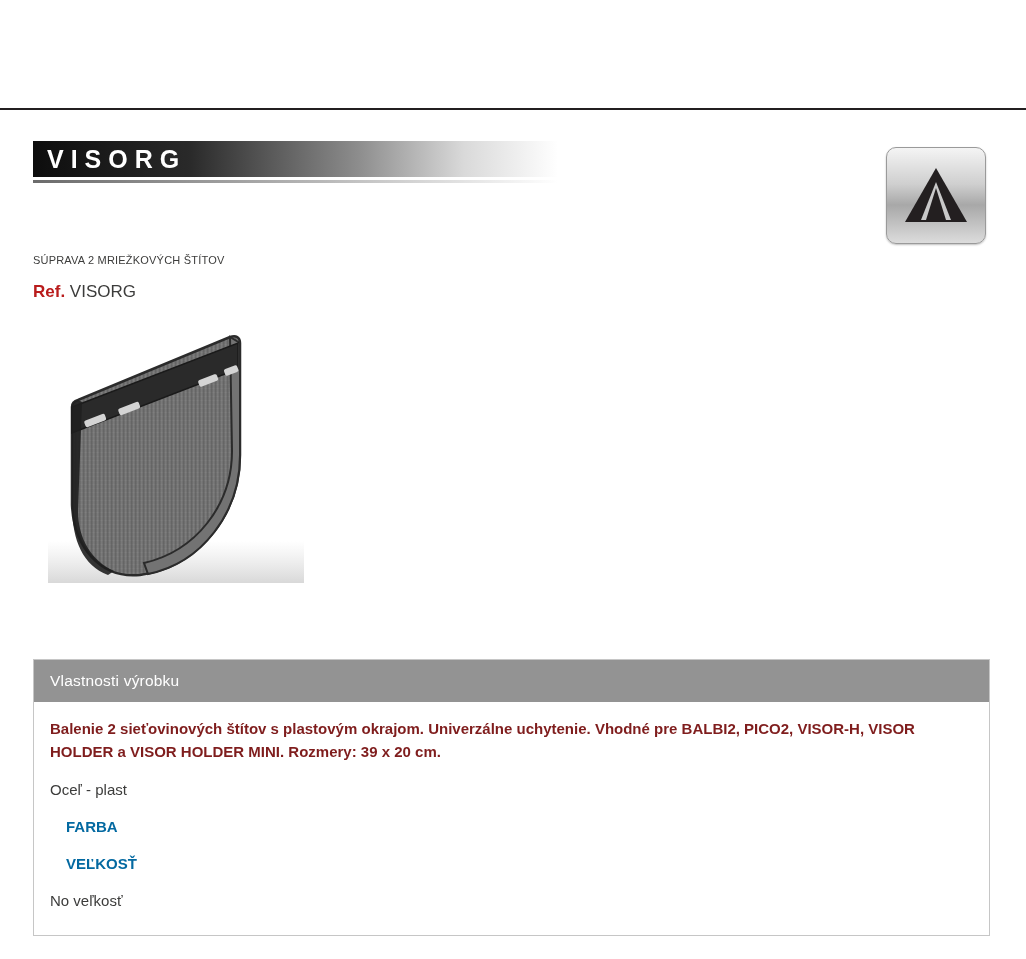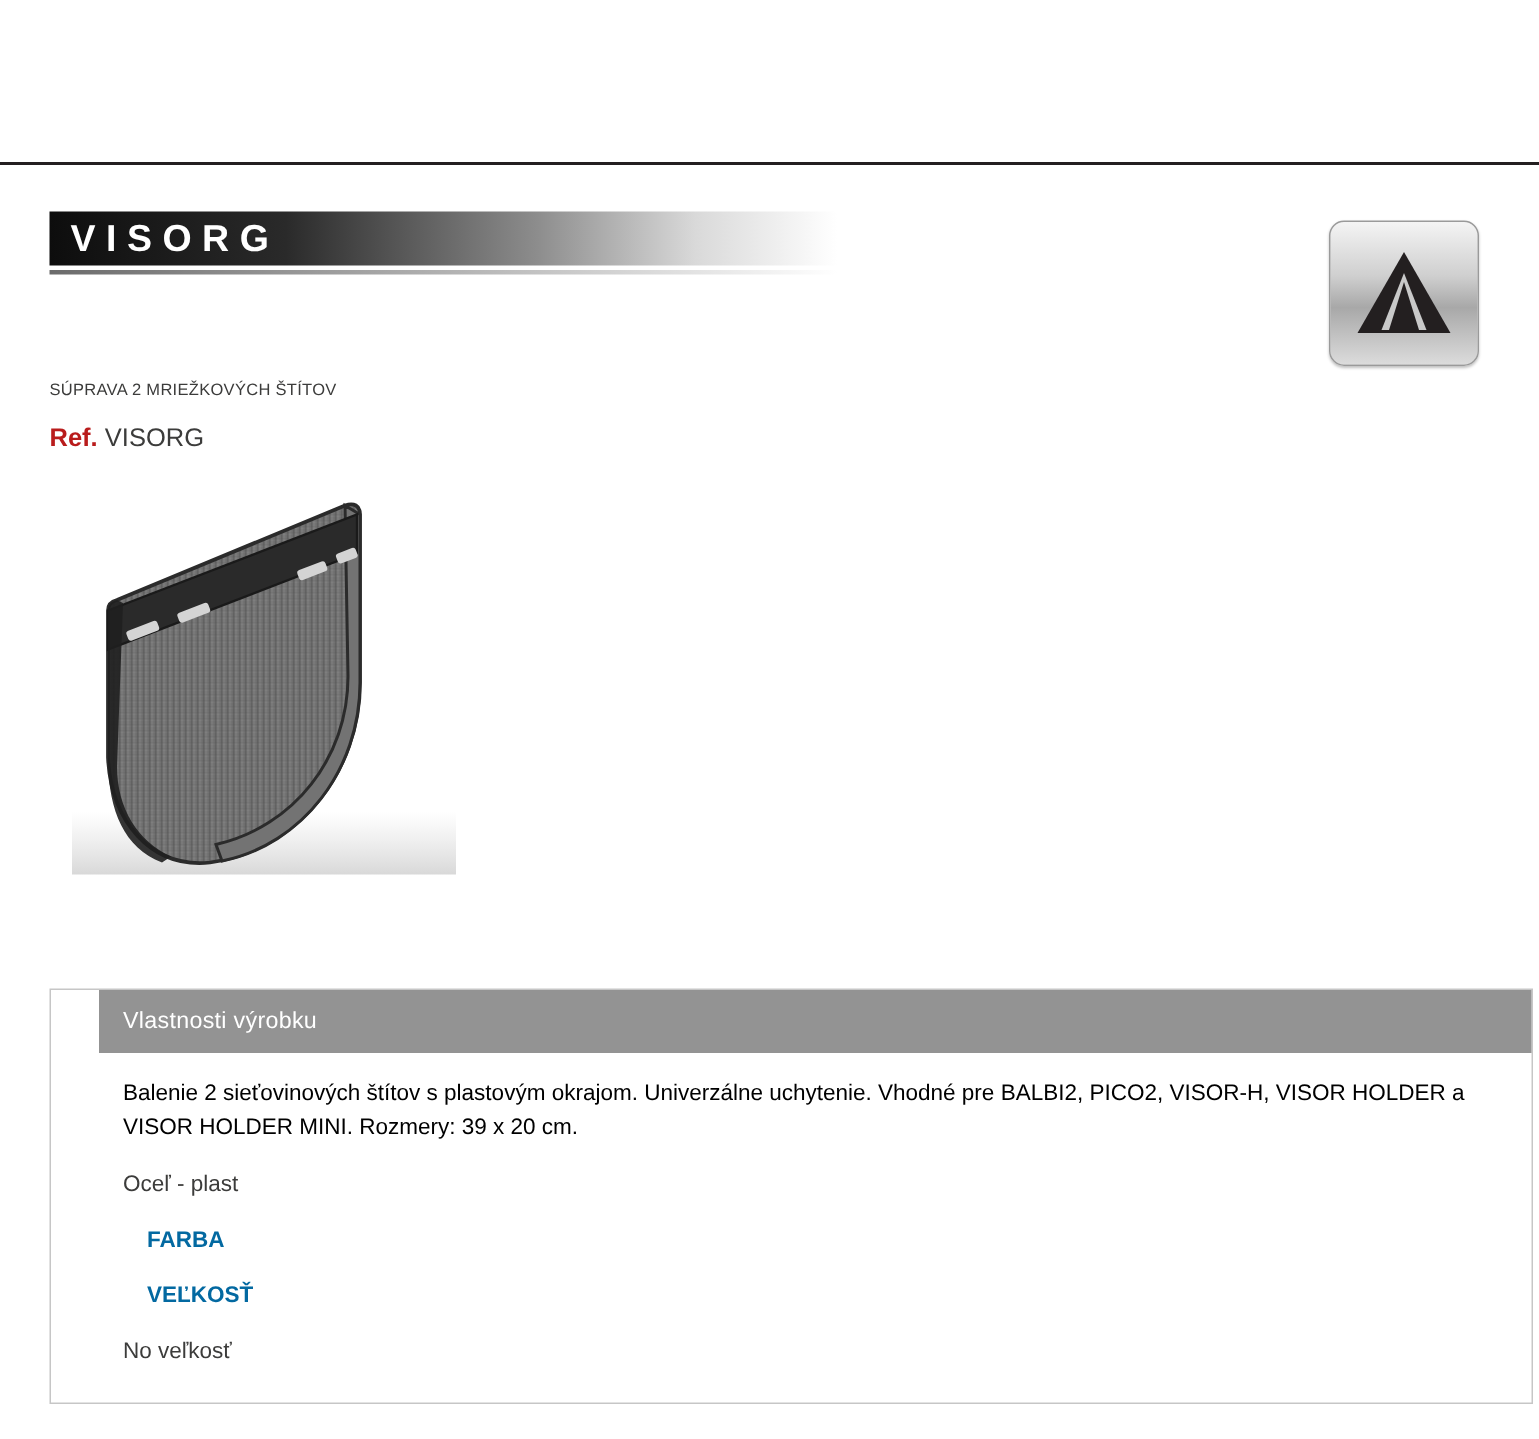--- a/index.html
+++ b/index.html
@@ -133,38 +133,38 @@
   }
 
   
   .features {
     position: absolute;
     left: 33px;
     top: 659px;
     width: 955px;
     border: 1px solid #c6c6c6;
     background: #ffffff;
-    padding-left: 32px;
   }
   .features-head {
     background: #939393;
     color: #ffffff;
     font-size: 15.5px;
     padding: 12px 16px;
     letter-spacing: .2px;
   }
   .features-body {
     padding: 16px 16px 22px 16px;
     color: #3c3c3b;
   }
   .feat-desc {
     font-size: 15px;
     line-height: 1.5;
     margin: 0 0 18px 0;
-    color: #000000;
+    color: #7f1d1d;
+    font-weight: bold;
   }
   .feat-material {
     font-size: 15px;
     margin: 0 0 18px 0;
     color: #3c3c3b;
   }
   .attr-label {
     font-size: 15px;
     font-weight: bold;
     color: #0369a1;

